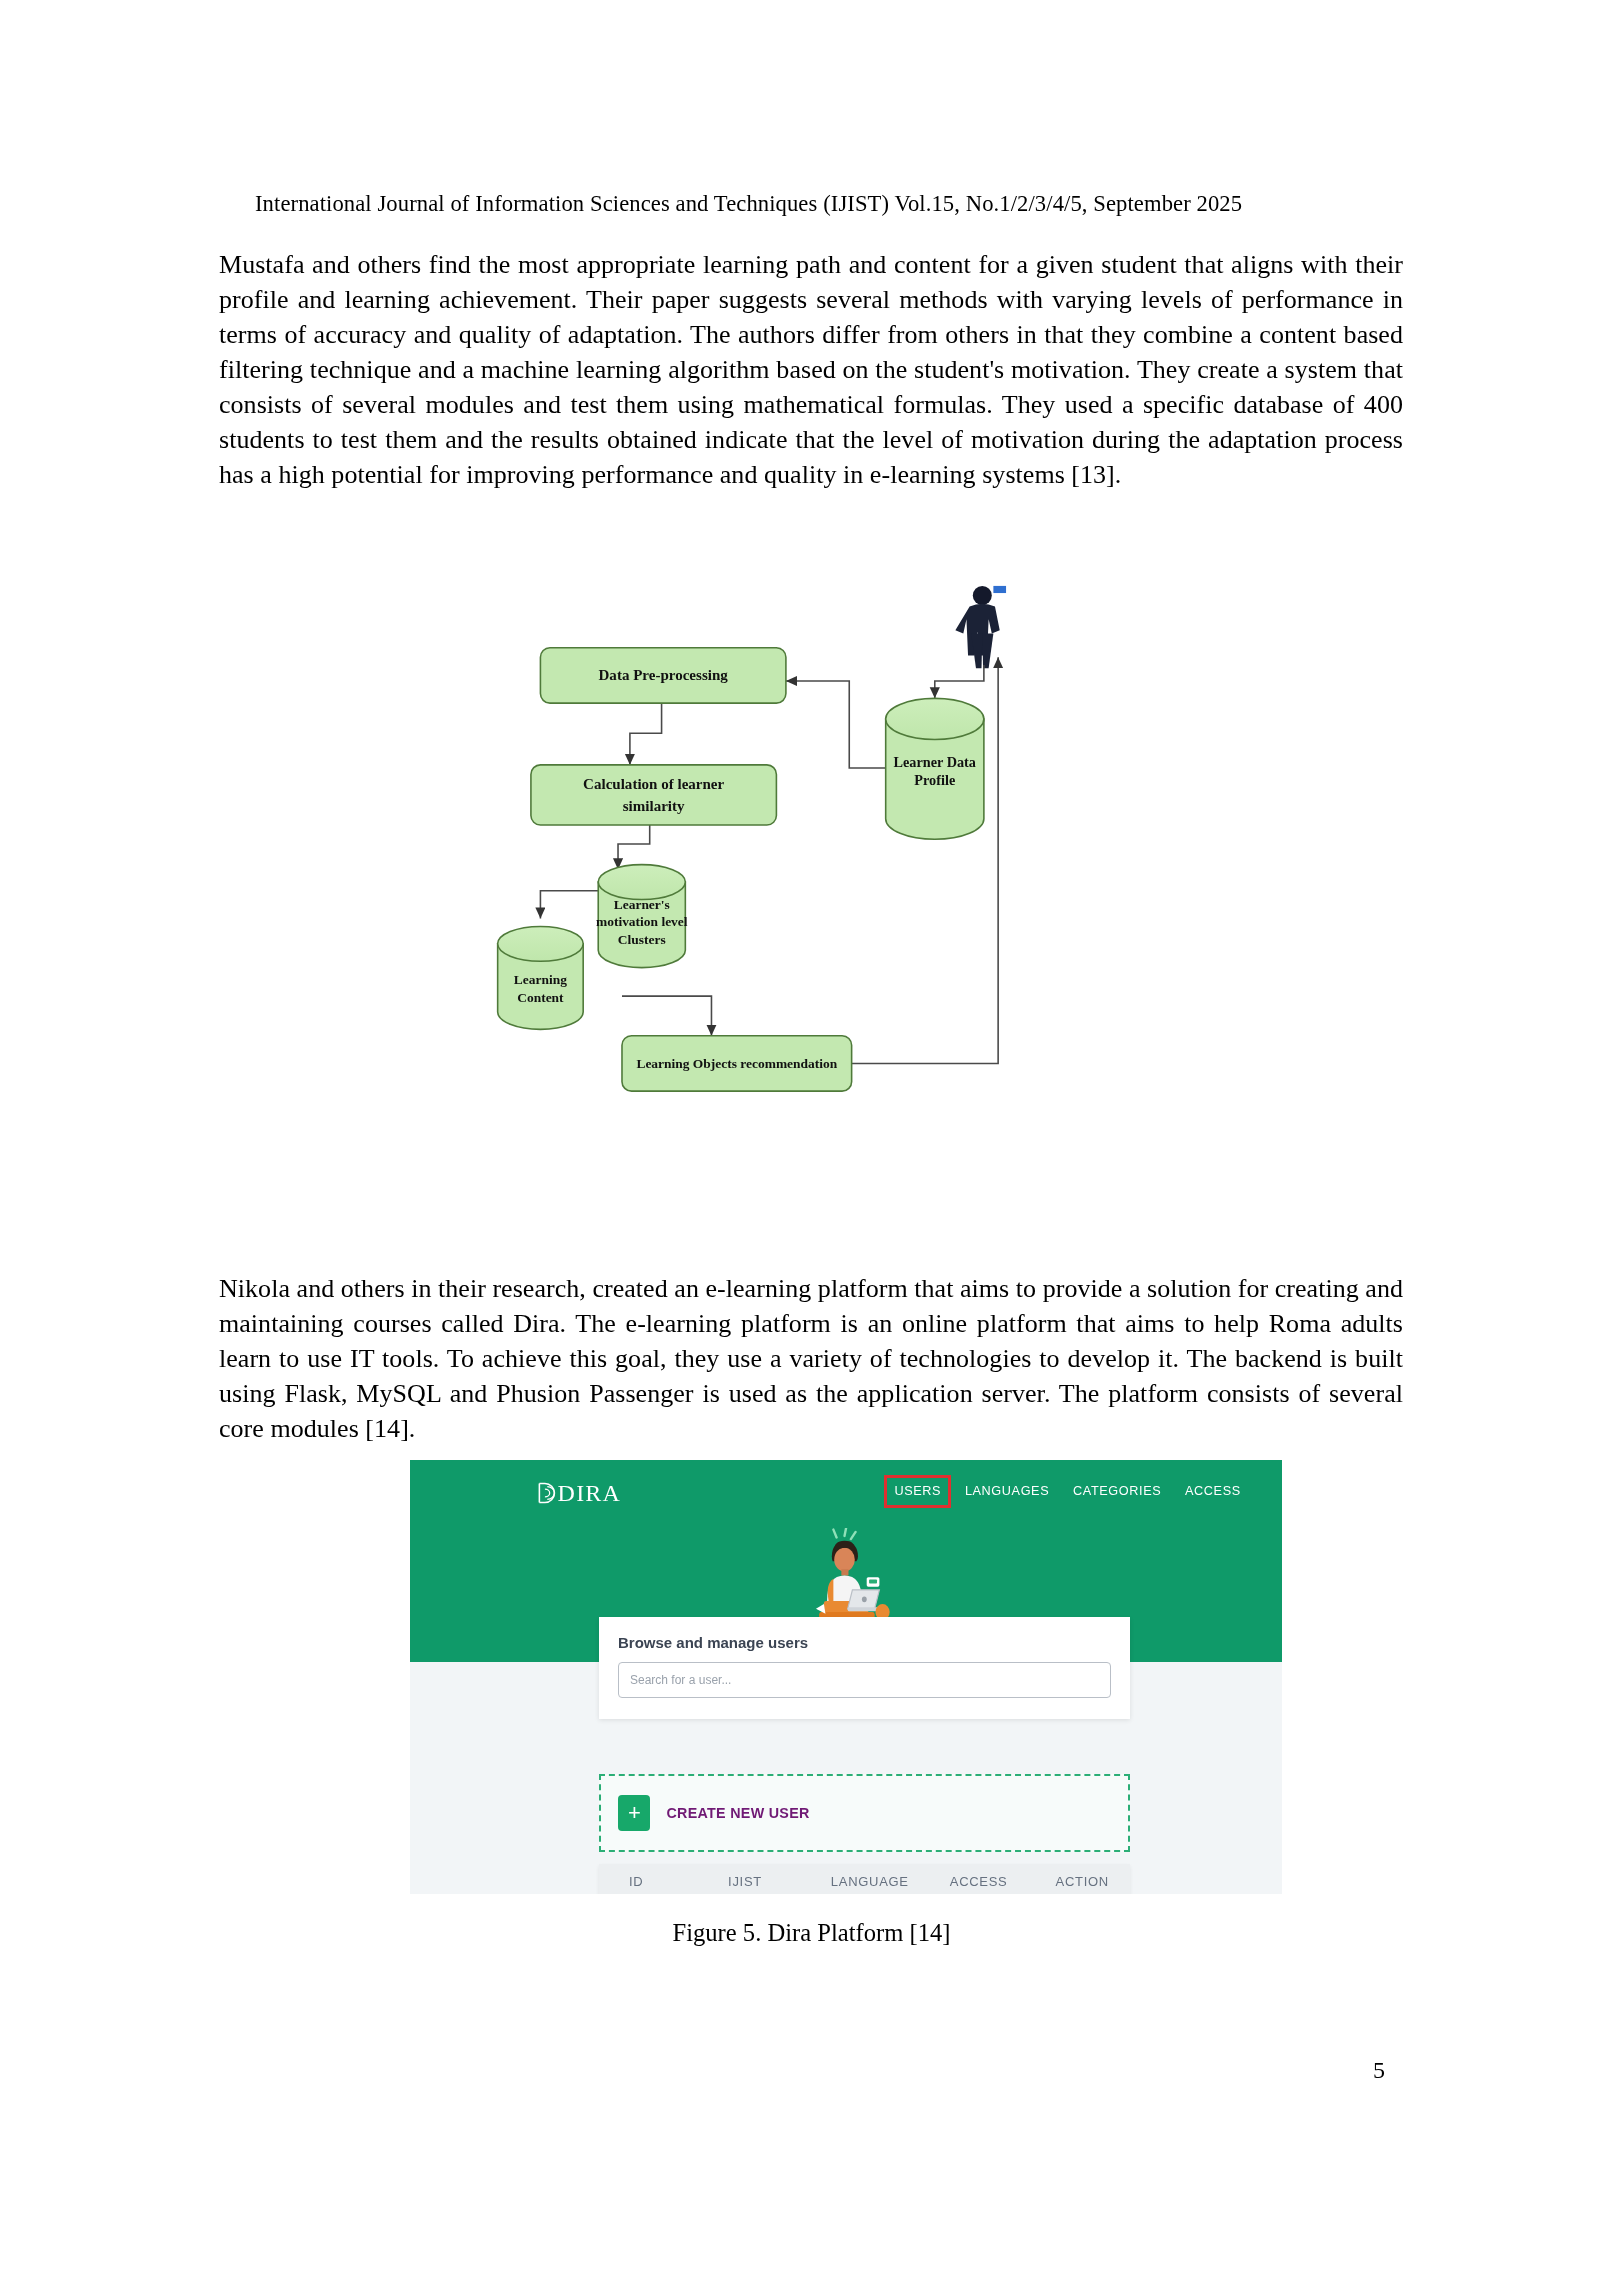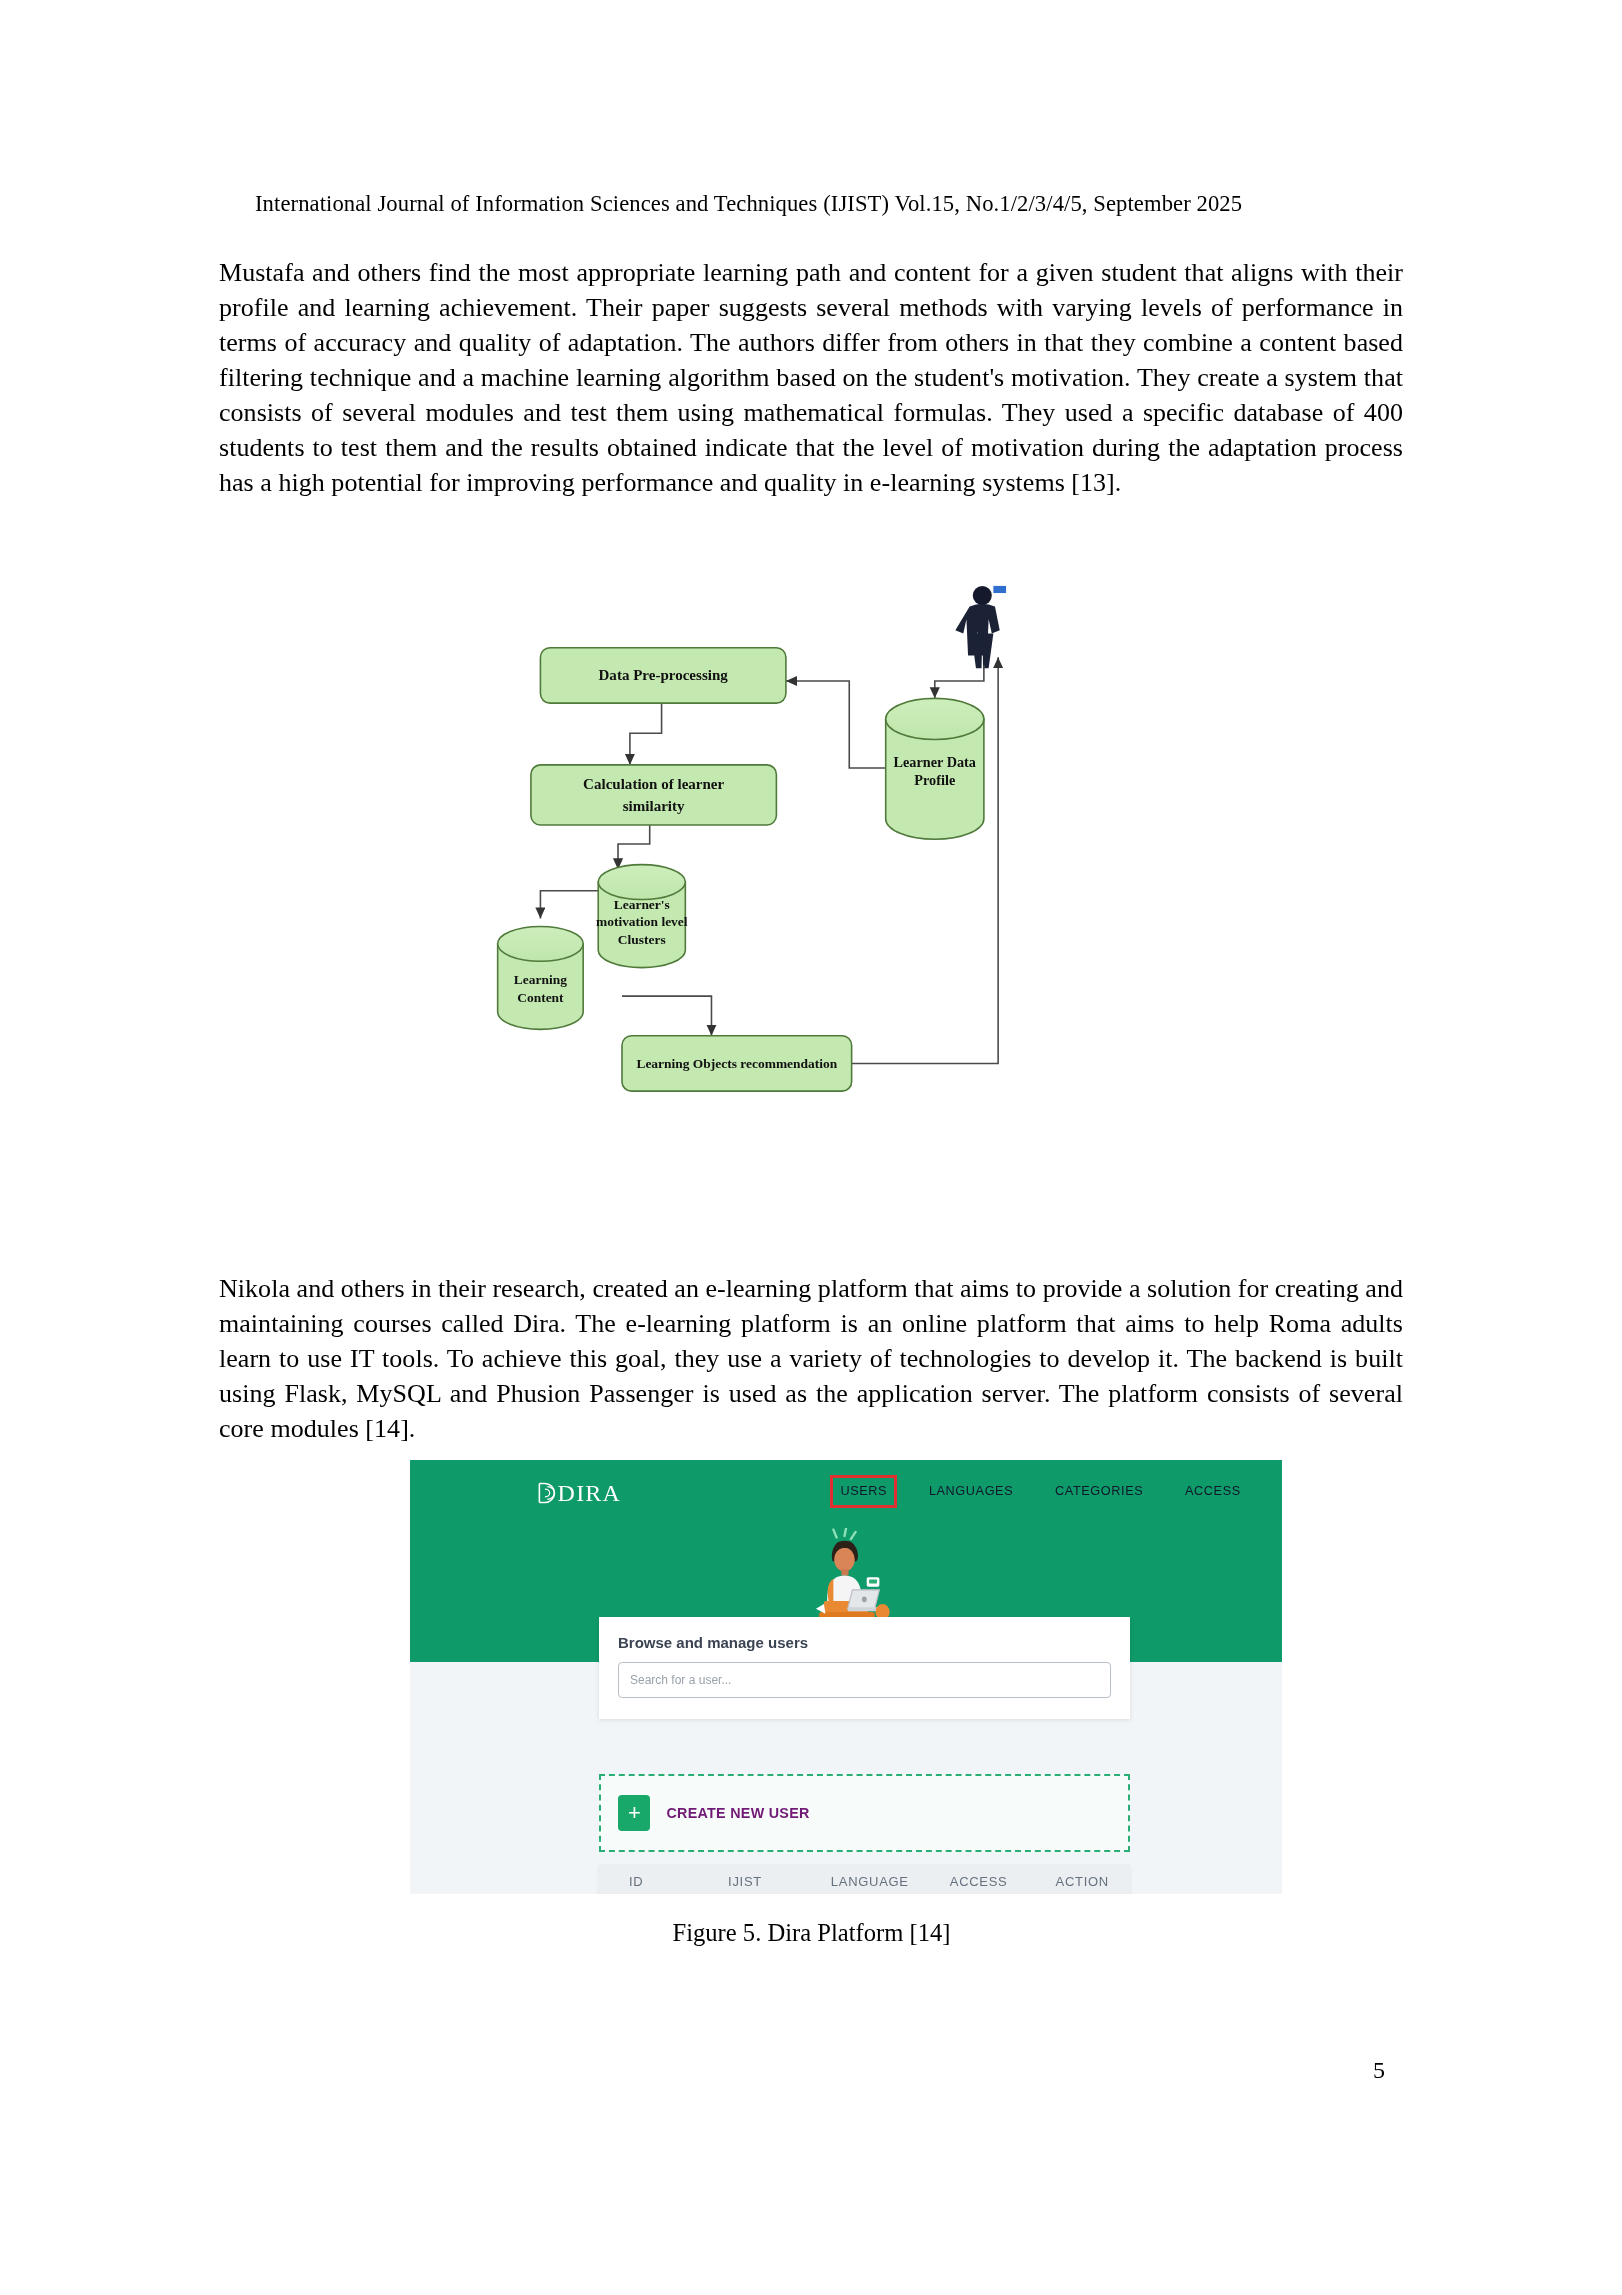--- a/index.html
+++ b/index.html
@@ -40,21 +40,21 @@
   .body-text {
     position: absolute;
     left: 219px;
     width: 1184px;
     font-size: 26px;
     line-height: 35px;
     text-align: justify;
     text-justify: inter-word;
     letter-spacing: 0.04px;
   }
-  #para-1 { top: 247px; margin-top: 8px; }
+  #para-1 { top: 247px; }
   #para-2 { top: 1271px; }
 
   .fig-caption {
     position: absolute;
     width: 1623px;
     left: 0;
     text-align: center;
     font-size: 24.6px;
     line-height: 30px;
   }
@@ -112,27 +112,26 @@
   }
   .dira-nav {
     position: absolute;
     right: 38px;
     top: 22px;
     display: flex;
     align-items: center;
     gap: 17.4px;
   }
   .dira-nav-item {
-    color: #0f172a;
+    color: #ffffff;
     font-family: "Liberation Sans", sans-serif;
     font-size: 12.7px;
     letter-spacing: 0.6px;
     white-space: nowrap;
     padding: 2.4px 3.2px;
-    margin-left: 18px;
   }
   .dira-nav-item.boxed {
     outline: 3.2px solid #e03030;
     outline-offset: 4.8px;
   }
   .hero-art {
     position: absolute;
     left: 379px;
     top: 68px;
     width: 111px;

